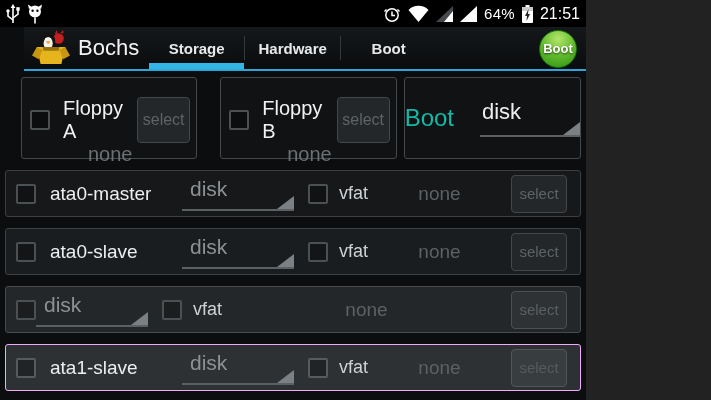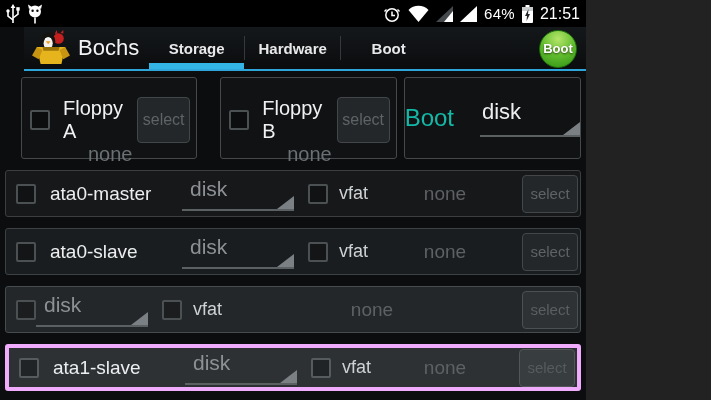--- a/index.html
+++ b/index.html
@@ -72,32 +72,32 @@
   .spinner { position:relative; border-bottom:2px solid #5b6063; cursor:pointer; }
   .spinner .caret {
     position:absolute; right:0; bottom:0; width:0; height:0;
     border-left:17px solid transparent; border-bottom:13px solid #7b8084;
   }
   .spinner.boot-spinner { width:100px; padding:0 0 10px 2px; font-size:22px; color:#eceeef; }
   .spinner.row-spinner { width:112px; padding:0 0 8px 8px; font-size:21px; color:#8d9194; flex:none; }
   
   .ata-row {
     height:47px; margin-top:11px; border-radius:3px;
-    display:flex; align-items:center; padding:0 2px 0 10px;
+    display:flex; align-items:center; padding:0 13px 0 10px;
   }
   .ata-row .checkbox { margin-right:0; }
   .ata-label { font-size:19px; color:#eceeef; width:132px; margin-left:14px; flex:none; }
   .fs-check { margin-left:14px; }
   .fs-label { font-size:18px; color:#cfd2d4; margin-left:11px; }
   .ata-none { flex:1; text-align:center; font-size:19px; color:#5d6164; }
   .row-0 { background:#16181a; border:1px solid #3b3f42; }
   .row-1 { background:#1a1d1f; border:1px solid #3d4144; }
   .row-2 { background:#24272a; border:1px solid #474b4e; }
   .row-2 .select-btn { background:#2e3235; color:#5a5f62; border-color:#4b5053; }
-  .row-3 { background:#2d3134; border:4px solid #f0abfc; }
+  .row-3 { background:#2d3134; border:1px solid #f0abfc; }
   .row-3 .select-btn { background:#383d40; color:#565b5e; border-color:#515659; }
   .row-3 .checkbox { border-color:#565b5e; }
   svg { display:block; }
 </style>
 </head>
 <body>
 
 <div class="screen">
 
   <div class="statusbar">

